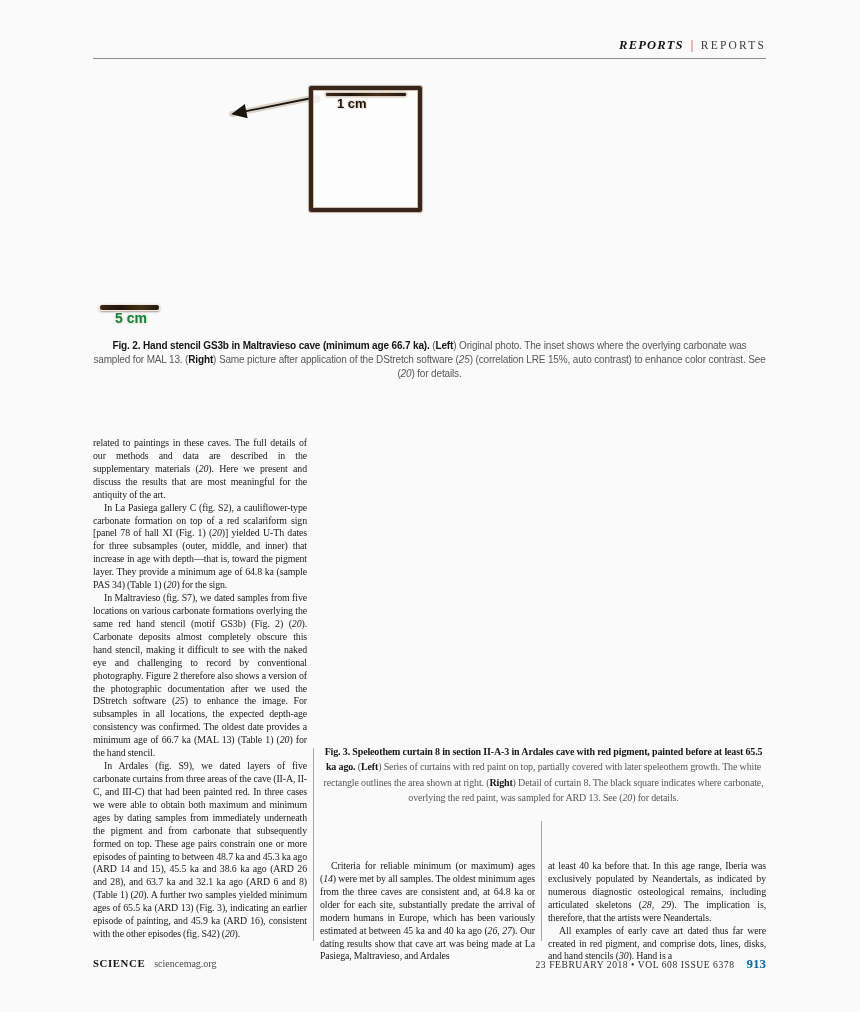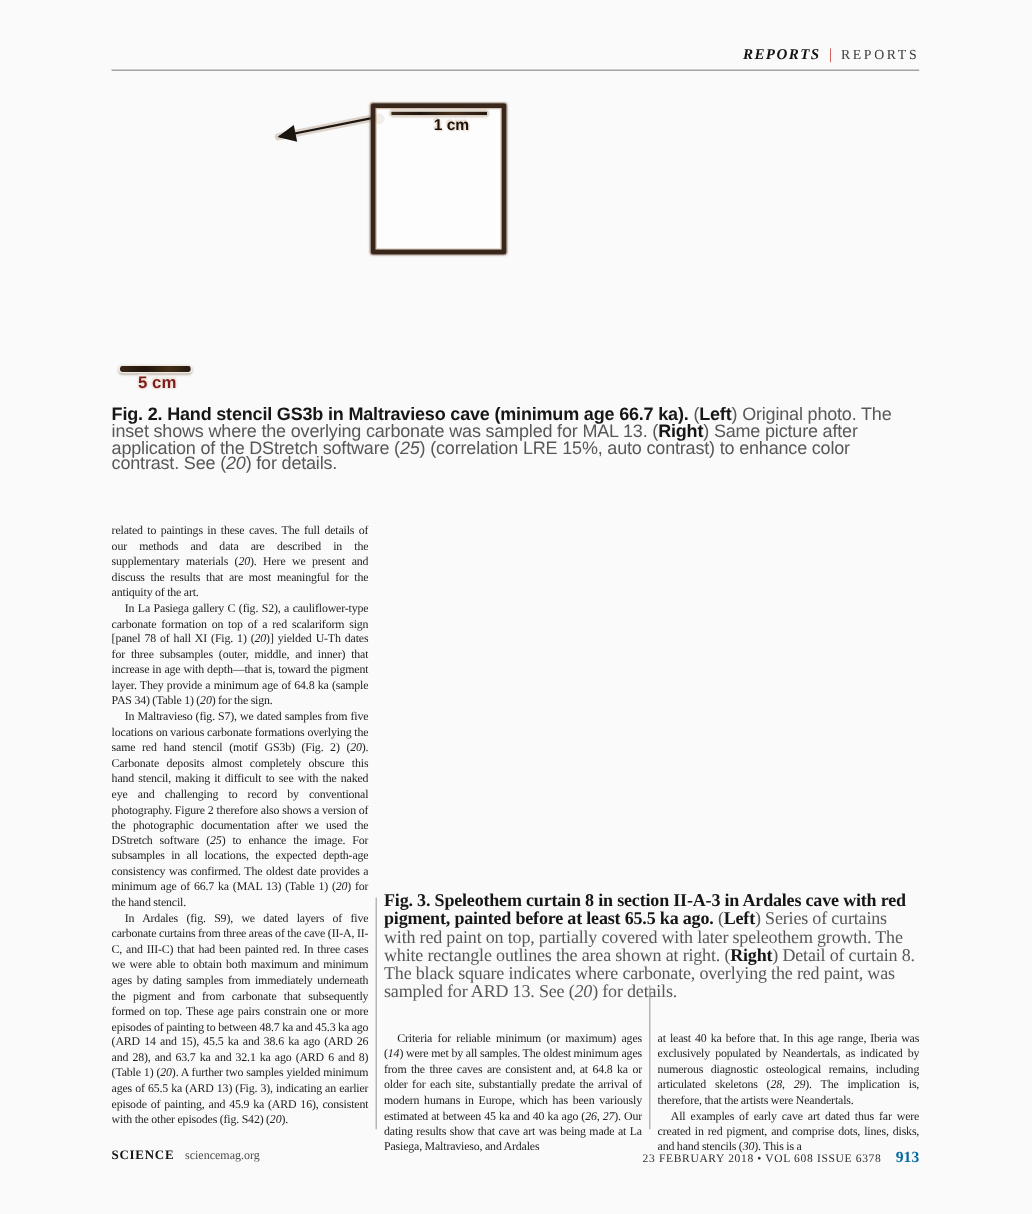--- a/index.html
+++ b/index.html
@@ -22,39 +22,39 @@
     position:absolute;left:309px;top:26px;width:105px;height:118px;
     border:4px solid #38261a;border-radius:2px;background:rgba(255,255,255,.55);
     box-shadow:inset 0 0 0 1px rgba(189,160,133,.65),0 0 2px rgba(96,66,44,.55),0 0 0 1px rgba(146,117,92,.35);
   }
   .bar1{
     position:absolute;left:325px;top:32px;width:80px;height:3px;border-radius:2px;
     background:linear-gradient(90deg,#3d2818,#20150d 30%,#46301d 65%,#241910);
     border:1px solid #d9cbbc;box-shadow:0 0 2px rgba(120,90,65,.6);
   }
   .bar1-label{
-    position:absolute;left:337px;top:36px;width:54px;text-align:right;
+    position:absolute;left:337px;top:36px;width:54px;text-align:left;
     font-family:"Liberation Sans",sans-serif;font-weight:700;font-size:13px;color:#1d1309;
     text-shadow:0 0 2px #efe6da,1px 1px 1px #e4d7c8,-1px -1px 1px #e4d7c8;
   }
   .bar5{
     position:absolute;left:99px;top:244px;width:59px;height:5px;border-radius:3px;
     background:linear-gradient(90deg,#3a2517,#21160d 35%,#443019 70%,#241910);
     border:1px solid #eee8e0;box-shadow:0 1px 2px rgba(90,60,40,.5);
   }
   .bar5-label{
     position:absolute;left:102px;top:250px;width:58px;text-align:center;
-    font-family:"Liberation Sans",sans-serif;font-weight:700;font-size:14px;color:#7f1d1d;
+    font-family:"Liberation Sans",sans-serif;font-weight:700;font-size:14px;color:#15803d;
     text-shadow:1px 1px 1px #efe9e1,-1px -1px 1px #efe9e1,1px -1px 1px #efe9e1,-1px 1px 1px #efe9e1,0 0 3px #e6ddd0;
   }
 
   
   .caption{
     position:absolute;margin:0;font-family:"Liberation Sans",sans-serif;
-    font-size:15px;letter-spacing:-0.15px;color:#585858;text-align:left;
+    font-size:10px;letter-spacing:-0.15px;color:#585858;text-align:center;
   }
   .fig2-cap{left:93px;top:339px;width:673px;line-height:13.8px;}
   .fig3-cap{left:320px;top:744px;width:447px;line-height:15.3px;font-family:Liberation Serif, serif;}
   .caption .sg-b{font-weight:700;color:#161616;}
   .sg-i{font-style:italic;}
   .sg-b{font-weight:700;}
 
   
   .col{position:absolute;overflow:hidden;text-align:justify;margin-top:40px;}
   .col-left{left:93px;top:397px;width:214px;height:547px;}
@@ -119,21 +119,21 @@
 
   <div class="col-rule rule-a"></div>
   <div class="col-rule rule-b"></div>
 
   <div class="col col-mid">
     <p class="body-p indent"><span>Criteria for reliable minimum (or maximum) ages (</span><span class="sg-i">14</span><span>) were met by all samples. The oldest minimum ages from the three caves are consistent and, at 64.8 ka or older for each site, substantially predate the arrival of modern humans in Europe, which has been variously estimated at between 45 ka and 40 ka ago (</span><span class="sg-i">26</span><span>, </span><span class="sg-i">27</span><span>). Our dating results show that cave art was being made at La Pasiega, Maltravieso, and Ardales</span></p>
   </div>
 
   <div class="col col-right">
     <p class="body-p"><span>at least 40 ka before that. In this age range, Iberia was exclusively populated by Neandertals, as indicated by numerous diagnostic osteological remains, including articulated skeletons (</span><span class="sg-i">28</span><span>, </span><span class="sg-i">29</span><span>). The implication is, therefore, that the artists were Neandertals.</span></p>
-    <p class="body-p indent"><span>All examples of early cave art dated thus far were created in red pigment, and comprise dots, lines, disks, and hand stencils (</span><span class="sg-i">30</span><span>). This is a</span></p>
+    <p class="body-p indent"><span>All examples of early cave art dated thus far were created in red pigment, and comprise dots, lines, disks, and hand stencils (</span><span class="sg-i">30</span><span>). Hand is a</span></p>
   </div>
 
   <footer>
     <div class="footer-left">
       <span class="f-journal">SCIENCE</span><span class="f-site">sciencemag.org</span>
     </div>
     <div class="footer-right">
       <span class="f-issue">23 FEBRUARY 2018 • VOL 608 ISSUE 6378</span><span class="f-pagenum">913</span>
     </div>
   </footer>

